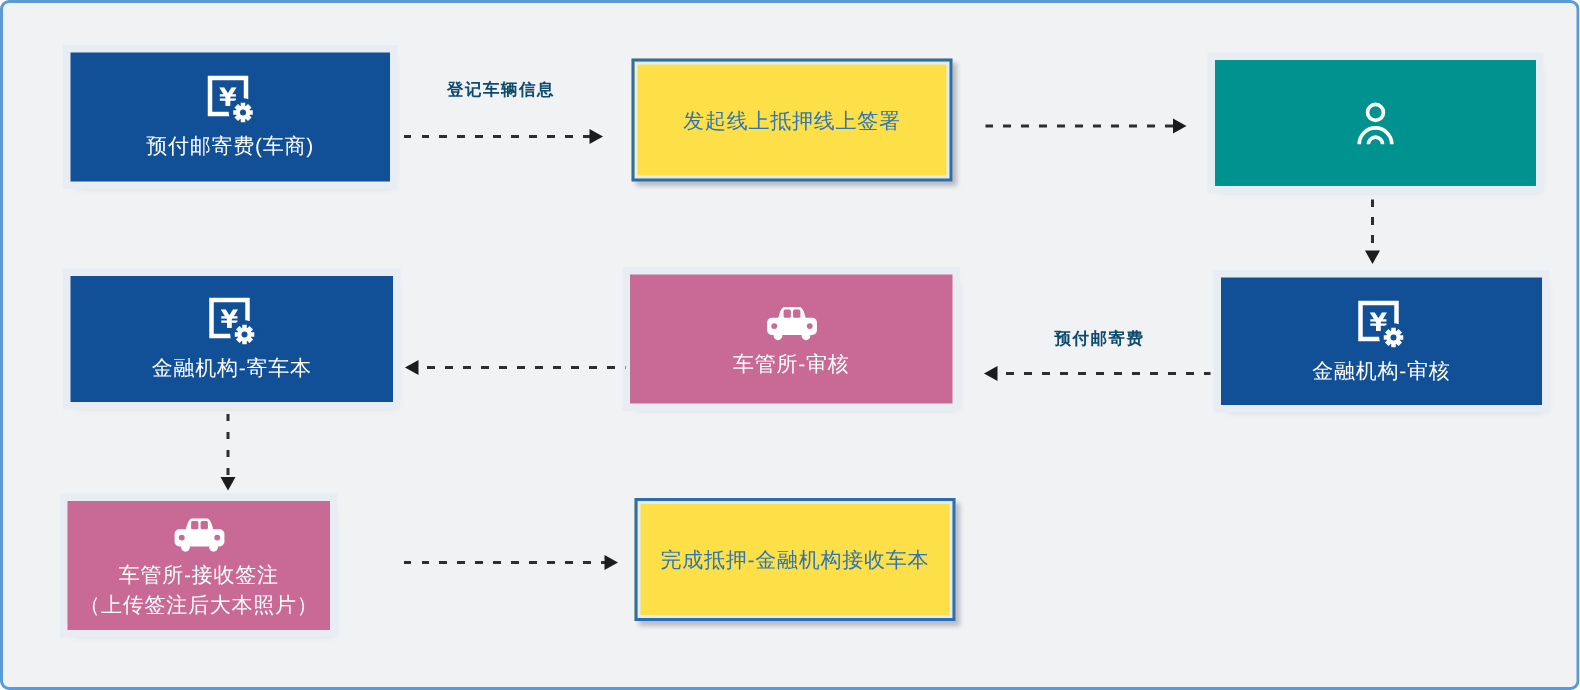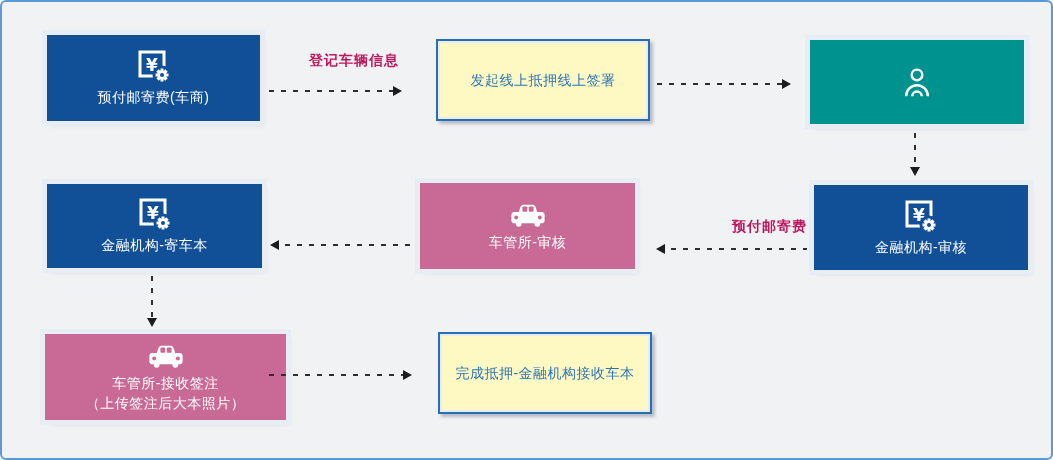--- a/index.html
+++ b/index.html
@@ -20,31 +20,30 @@
   }
   .node .nlabel{font-size:14px;line-height:1.35;letter-spacing:.5px;}
   .node.fill{
     color:#fff;
     box-shadow:0 0 0 5px #e8edf4, 3px 4px 5px -1px rgba(90,100,120,.35);
   }
   .node.blue{--fill:#114f96;background:var(--fill);}
   .node.teal{--fill:#00928e;background:var(--fill);}
   .node.pink{--fill:#c96a96;background:var(--fill);}
   .node.outline{
-    background:#fef9c3;
+    background:#fde047;
     border:2px solid #2a6cb5;
     color:#2e75b6;
     box-shadow:inset 0 0 0 2px #e3ecf7, 3px 3px 3px rgba(100,110,125,.4);
-    margin-left:15px;
   }
   .icon{display:block;line-height:0;}
   .edge-label{
     position:absolute;
-    color:#be185d;font-weight:bold;font-size:14px;
-    text-align:right;letter-spacing:1px;
+    color:#0c4a6e;font-weight:bold;font-size:11px;
+    text-align:center;letter-spacing:1px;
   }
   .h-arrow{
     position:absolute;height:2px;
     background-image:repeating-linear-gradient(90deg,#2e2e2e 0 5px,transparent 5px 12px);
   }
   .h-arrow.right::after{
     content:"";position:absolute;right:-3px;top:-4px;
     border:5px solid transparent;border-right:none;border-left:9px solid #1c1c1c;
   }
   .h-arrow.left::before{
@@ -173,21 +172,21 @@
           <rect x="27.6" y="27.6" width="3.4" height="3.4" transform="rotate(45 29.3 29.3)"></rect>
         </g>
         <circle cx="26" cy="26" r="2" fill="var(--fill)"></circle>
       </svg>
     </span>
     <div class="nlabel">金融机构-寄车本</div>
   </div>
 
   <div class="v-arrow down" style="left:149px;top:274px;height:48px"></div>
 
-  <div class="node fill pink" style="left:43px;top:332px;width:241px;height:86px">
+  <div class="node fill pink" style="left:43px;top:332px;width:175px;height:86px">
     <span class="icon">
       <svg width="42" height="27" viewBox="0 0 40 26">
         <path d="M 11,12 C 11.5,8.5 13,3.5 15.2,3.5 L 24.8,3.5 C 27,3.5 28.5,8.5 29,12 Z" fill="#fff"></path>
         <rect x="4" y="10.5" width="32" height="11" rx="3" fill="#fff"></rect>
         <rect x="14.6" y="5.2" width="4.7" height="5.2" rx="1" fill="var(--fill)"></rect>
         <rect x="20.7" y="5.2" width="4.7" height="5.2" rx="1" fill="var(--fill)"></rect>
         <circle cx="8.6" cy="15.8" r="1.9" fill="var(--fill)"></circle>
         <circle cx="31.4" cy="15.8" r="1.9" fill="var(--fill)"></circle>
         <circle cx="11" cy="22" r="2.8" fill="#fff"></circle>
         <circle cx="29" cy="22" r="2.8" fill="#fff"></circle>

